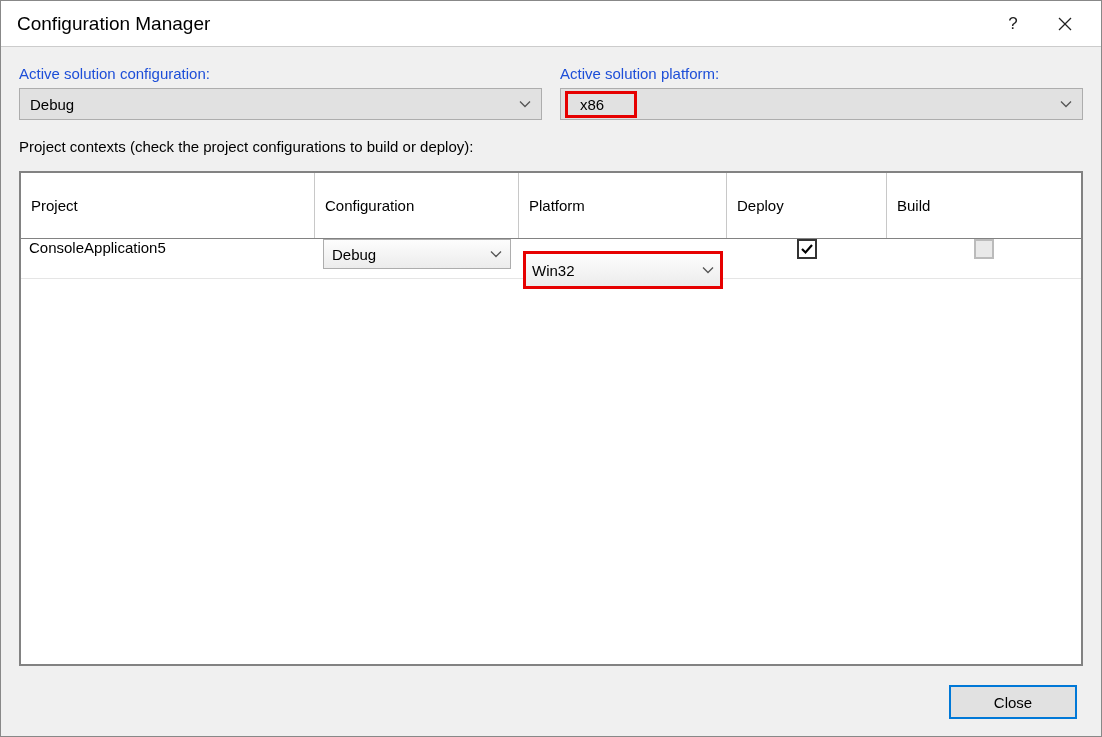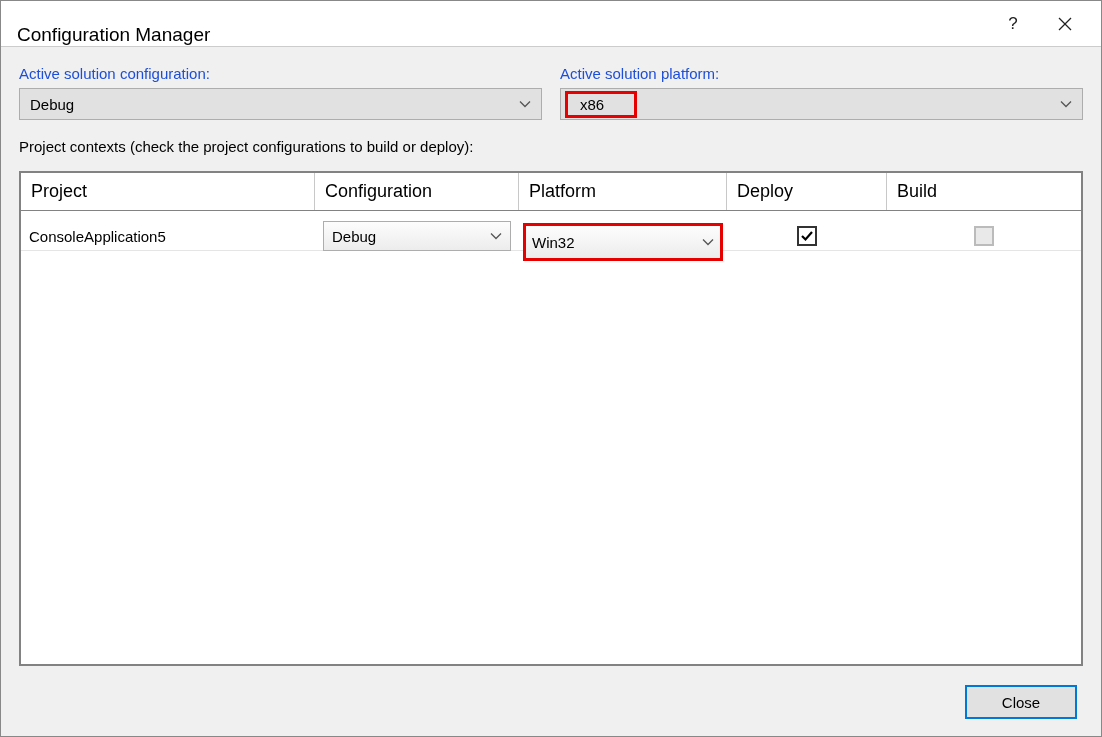--- a/index.html
+++ b/index.html
@@ -9,21 +9,21 @@
       background: #fff;
       width: 1102px;
       height: 737px;
       overflow: hidden;
       border: 1px solid #888;
     }
     .titlebar {
       height: 46px;
       background: #fff;
       display: flex;
-      align-items: flex-end;
+      align-items: center;
       padding: 0 14px 0 16px;
       border-bottom: 1px solid #ccc;
     }
     .titlebar .title {
       font-size: 19px;
       color: #000;
     }
     .titlebar .spacer { flex: 1; }
     .titlebar .win-btn {
       width: 44px;
@@ -81,39 +81,39 @@
       background: #fff;
       overflow: hidden;
     }
     .grid-header {
       display: grid;
       grid-template-columns: 294px 204px 208px 160px 1fr;
       border-bottom: 1px solid #828282;
       background: #fff;
     }
     .grid-header .hcell {
-      padding: 8px 10px;
-      font-size: 18px;
+      padding: 24px 10px;
+      font-size: 15px;
       border-right: 1px solid #c8c8c8;
       background: #fff;
     }
     .grid-header .hcell:last-child { border-right: none; }
     .grid-row {
       display: grid;
       grid-template-columns: 294px 204px 208px 160px 1fr;
       align-items: center;
       border-bottom: 1px solid #e5e5e5;
       background: #fff;
       height: 40px;
     }
     .gcell {
       padding: 0 8px;
       height: 100%;
       display: flex;
-      align-items: center;
+      align-items: flex-start;
     }
     .cell-dropdown {
       height: 30px;
       width: 100%;
       background: linear-gradient(#fdfdfd, #ececec);
       border: 1px solid #adadad;
       display: flex;
       align-items: center;
       padding: 0 8px;
       position: relative;
@@ -147,21 +147,21 @@
     .checkbox svg { width: 14px; height: 14px; }
     .footer {
       height: 72px;
       background: #f0f0f0;
       display: flex;
       align-items: center;
       justify-content: flex-end;
       padding: 0 24px;
     }
     .close-btn {
-      width: 112px;
+      width: 128px;
       height: 34px;
       background: #e1e1e1;
       border: 2px solid #0078d7;
       font-size: 15px;
       display: flex;
       align-items: center;
       justify-content: center;
     }
     .chevron svg { width: 12px; height: 8px; display: block; }
     .grid-body {

